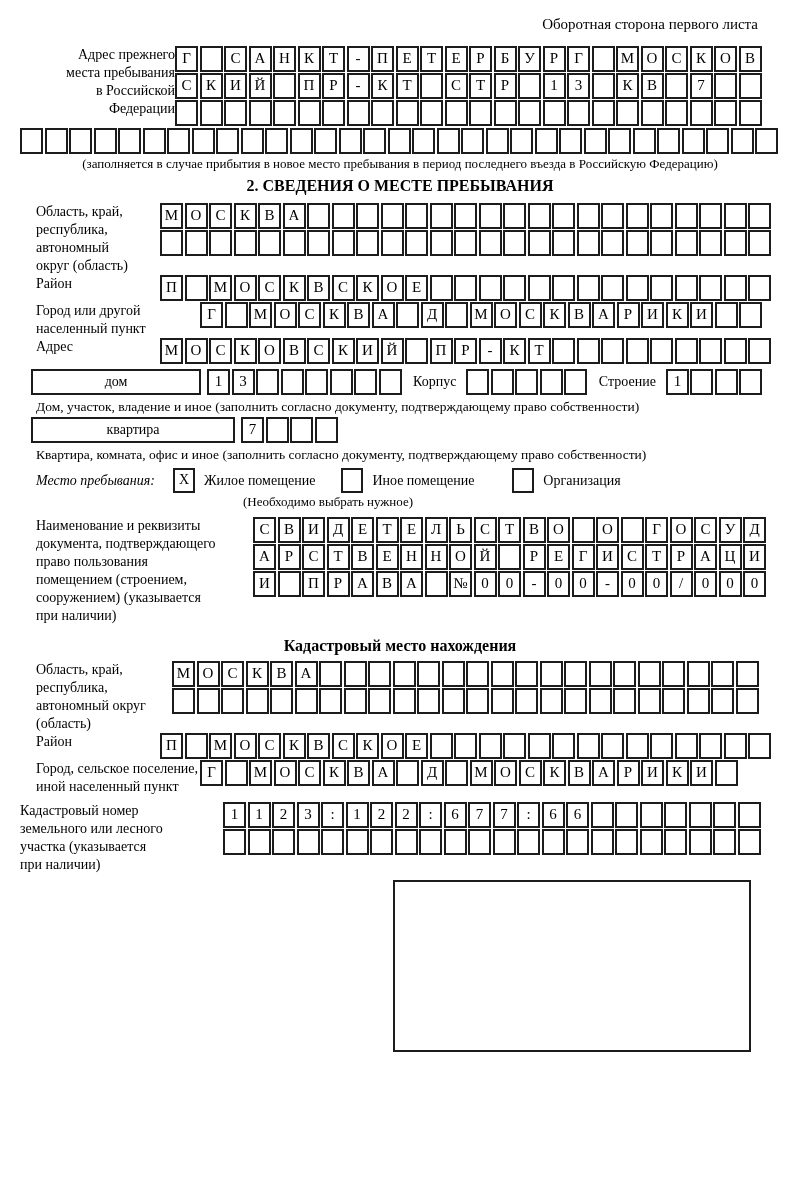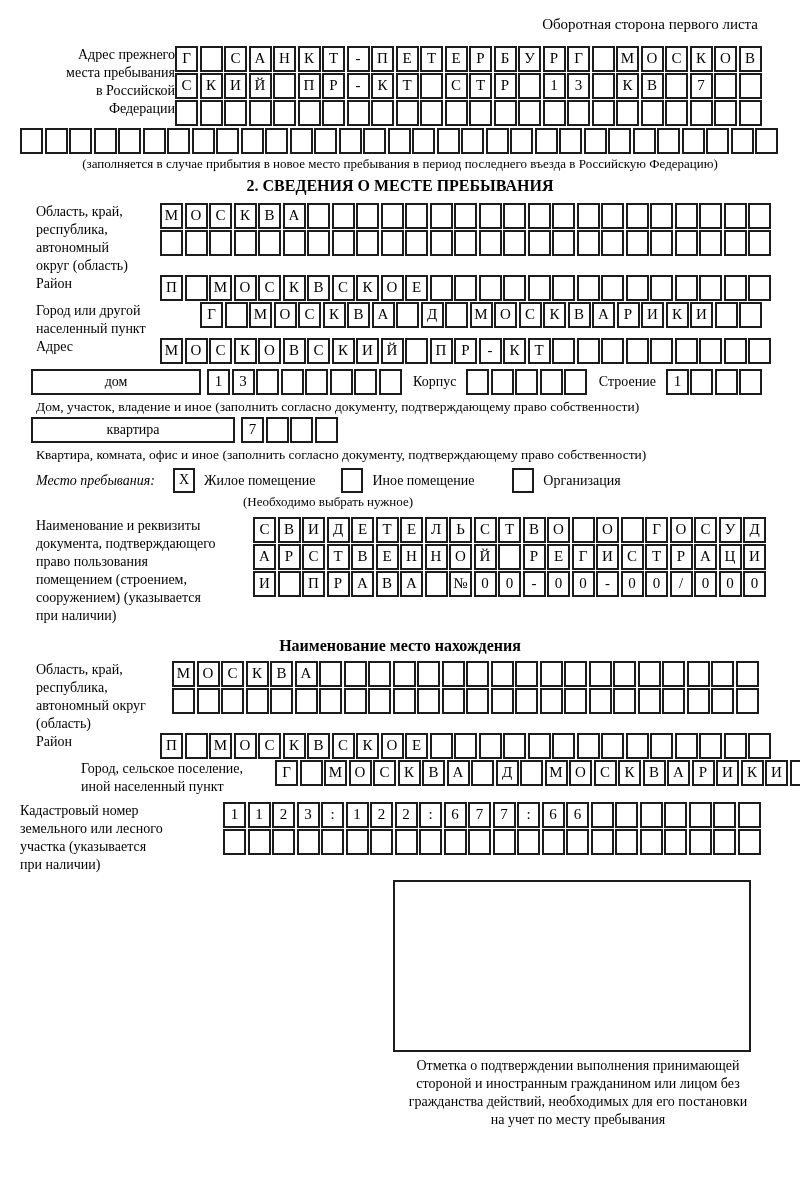--- a/index.html
+++ b/index.html
@@ -6,21 +6,21 @@
   html, body { background: #fff; }
   body {
     width: 800px; height: 1180px; overflow: hidden;
     font-family: "Liberation Serif", "DejaVu Serif", serif;
     color: #000;
   }
   .top-note { padding-top: 16px; padding-right: 42px; text-align: right; font-size: 15px; }
   .flexrow { display: flex; align-items: flex-start; }
   .label { font-size: 14px; line-height: 18px; white-space: pre; padding-left: 36px; flex-shrink: 0; }
   .w175 { width: 175px; text-align: right; } .w160 { width: 160px; } .w200 { width: 200px; }
-  .w253 { width: 253px; } .w172 { width: 172px; } .w230 { width: 230px; margin-left: 45px; } .w223 { width: 223px; padding-left: 20px; }
+  .w253 { width: 253px; } .w172 { width: 172px; } .w230 { width: 200px; } .w223 { width: 223px; padding-left: 20px; }
   .rows { display: flex; flex-direction: column; }
   .cellrow { display: flex; margin-bottom: 1px; height: 26px; }
   .cell {
     width: 23px; height: 26px; border: 2px solid #1c1c1c; margin-right: 1.5px;
     text-align: center; font-size: 15px; line-height: 21px; flex-shrink: 0;
     font-family: "Liberation Serif", "DejaVu Serif", serif;
   }
   .full { margin-left: 20px; margin-top: 1px; }
   .note-center { text-align: center; font-size: 13px; margin-top: 2px; white-space: pre; }
   .h-title { text-align: center; font-weight: bold; font-size: 16px; margin-top: 5px; } .mt6 { margin-top: 6px; } .mt8 { margin-top: 8px; }
@@ -465,21 +465,21 @@
           <span class="cell">0</span>
           <span class="cell">0</span>
           <span class="cell">/</span>
           <span class="cell">0</span>
           <span class="cell">0</span>
           <span class="cell">0</span>
         </div>
     </div>
   </div>
 
-  <div class="h-title mt12">Наименование место нахождения</div>
+  <div class="h-title mt12">Кадастровый место нахождения</div>
 
   <div class="flexrow mt6">
     <div class="label w172">Область, край,
 республика,
 автономный округ
 (область)</div>
     <div class="rows">
       <div class="cellrow">
           <span class="cell">М</span>
           <span class="cell">О</span>
@@ -646,18 +646,14 @@
           <span class="cell"></span>
           <span class="cell"></span>
           <span class="cell"></span>
           <span class="cell"></span>
           <span class="cell"></span>
         </div>
     </div>
   </div>
 
   <div class="stamp-box"></div>
-  <div class="stamp-caption">Отметка о подтверждении выполнения принимающей
-стороной и иностранным гражданином или лицом без
-гражданства действий, необходимых для его постановки
-на учет по месту пребывания</div>
 
 </div>
 
 </body></html>

